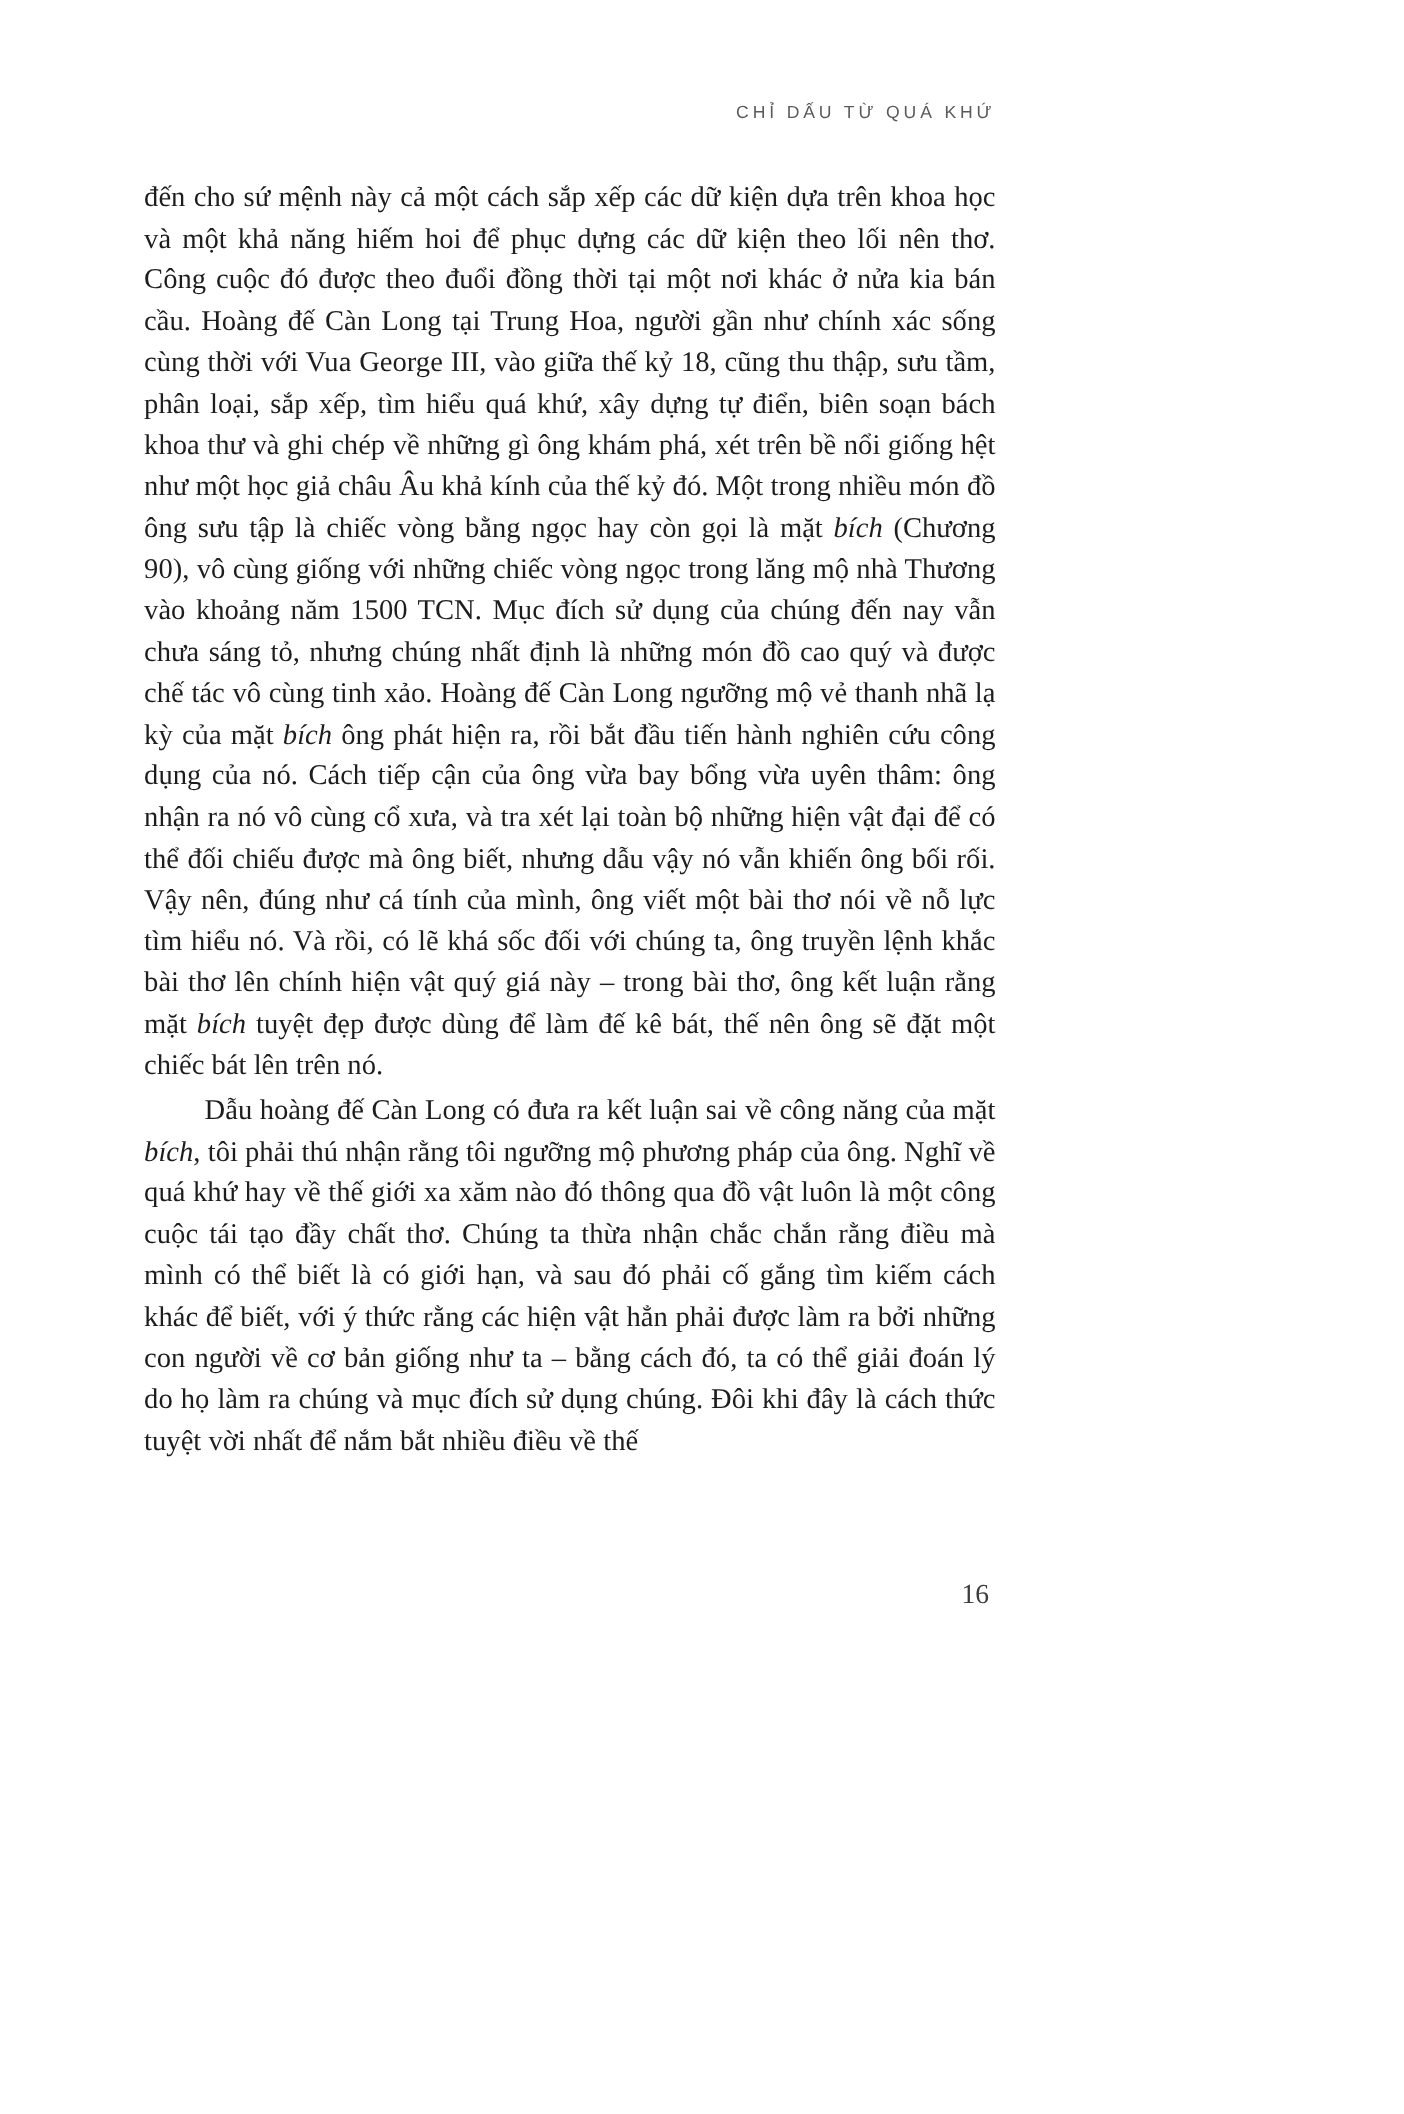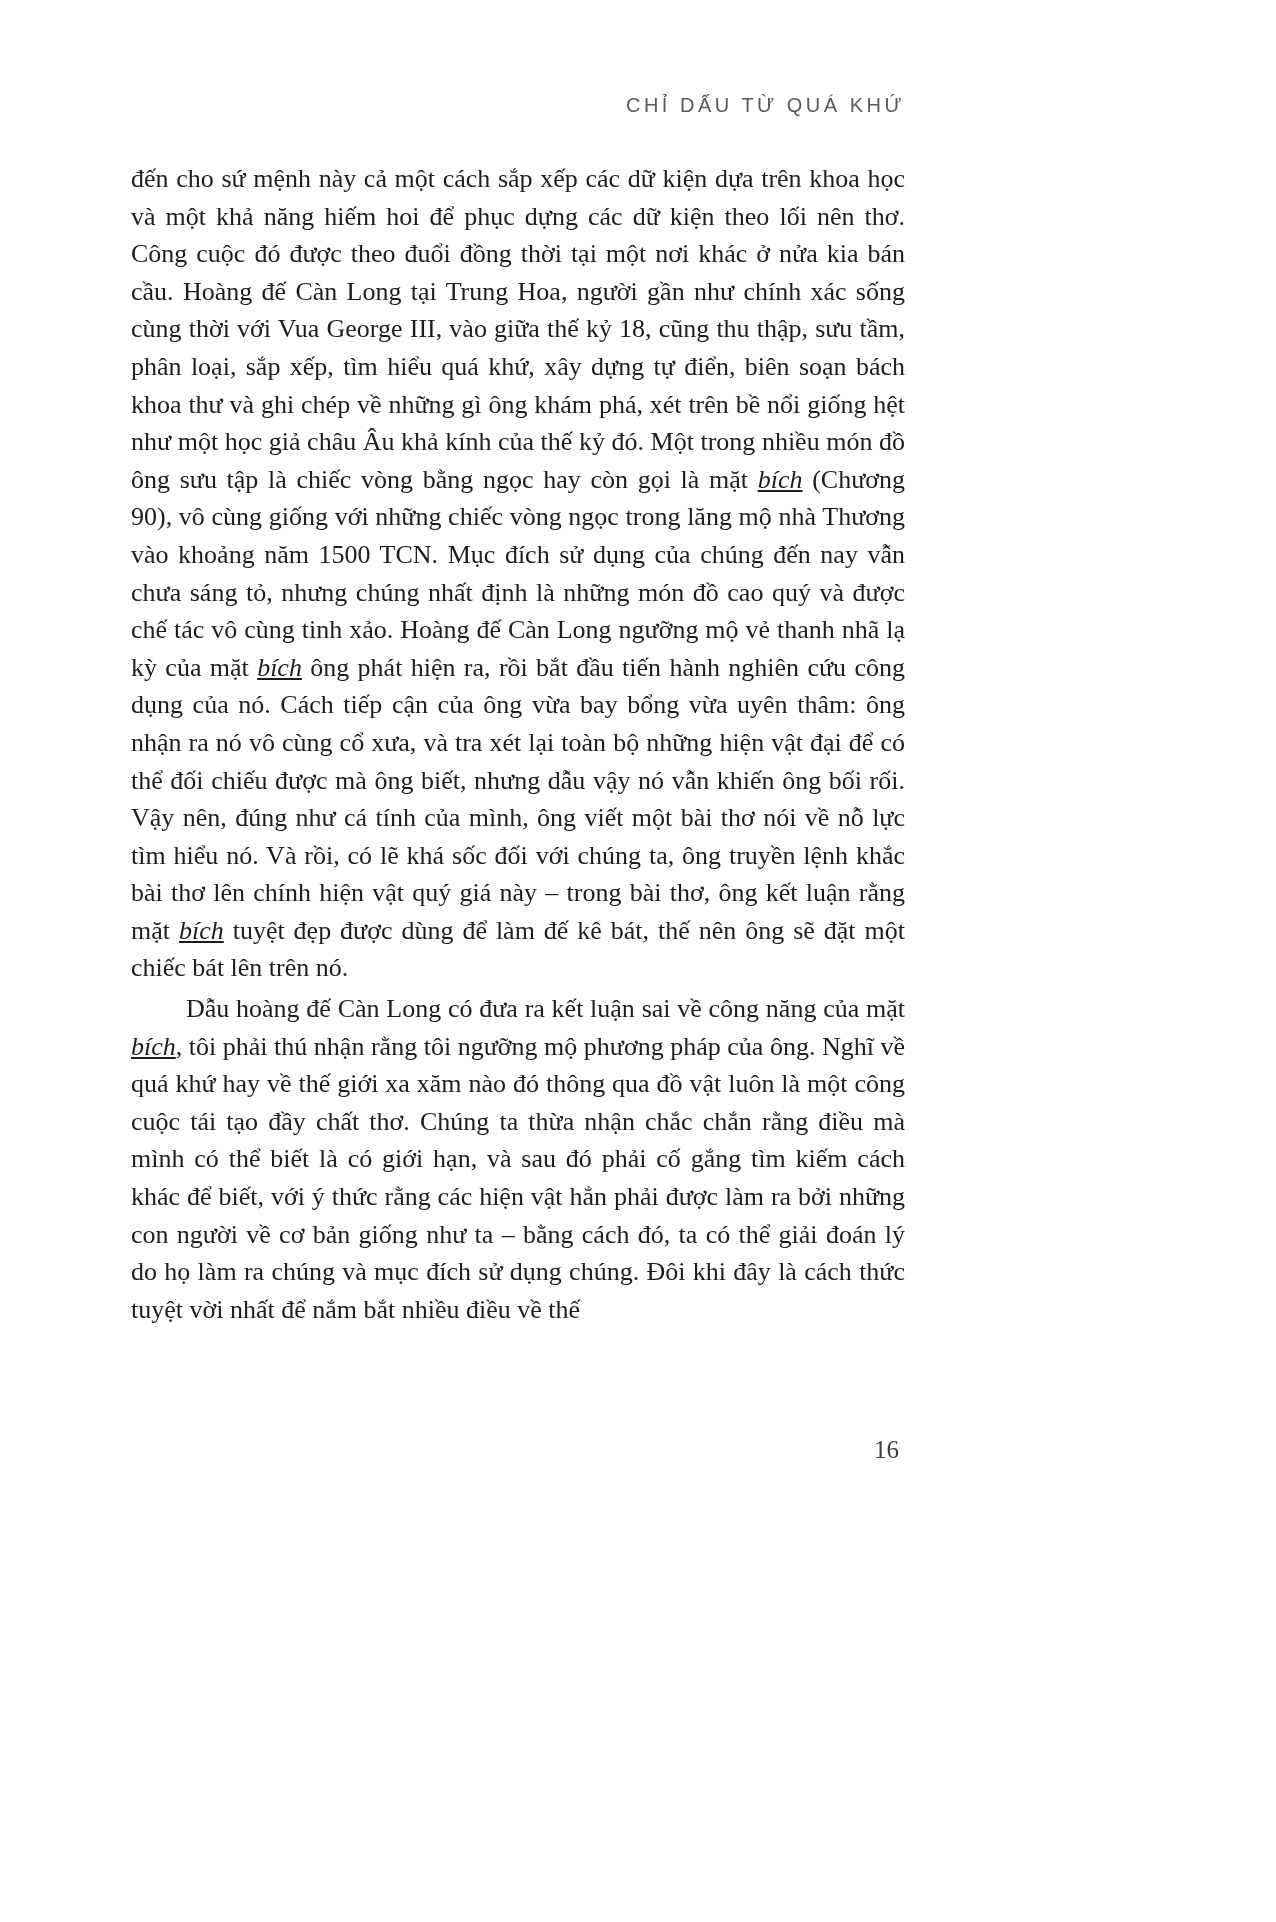--- a/index.html
+++ b/index.html
@@ -19,21 +19,21 @@
       font-family: "Liberation Serif", serif;
       color: #1d1d1d;
     }
     .running-header {
       position: absolute;
       top: 94px;
       left: 131px;
       width: 774px;
       text-align: right;
       font-family: "Liberation Sans", sans-serif;
-      font-size: 20px;
+      font-size: 16px;
       font-weight: 400;
       letter-spacing: 3.5px;
       color: #5a5a5a;
       white-space: nowrap;
     }
     .body-text {
       position: absolute;
       top: 160px;
       left: 131px;
       width: 774px;
@@ -46,21 +46,20 @@
     .para {
       margin: 0;
       padding: 0;
     }
     .para.indent {
       text-indent: 55px;
       margin-top: 3px;
     }
     .para em {
       font-style: italic;
-      text-decoration: underline;
     }
     .page-footer {
       position: absolute;
       top: 1436px;
       left: 131px;
       width: 768px;
       text-align: right;
       font-family: "Liberation Serif", serif;
       font-size: 25px;
       color: #3c3c3c;

